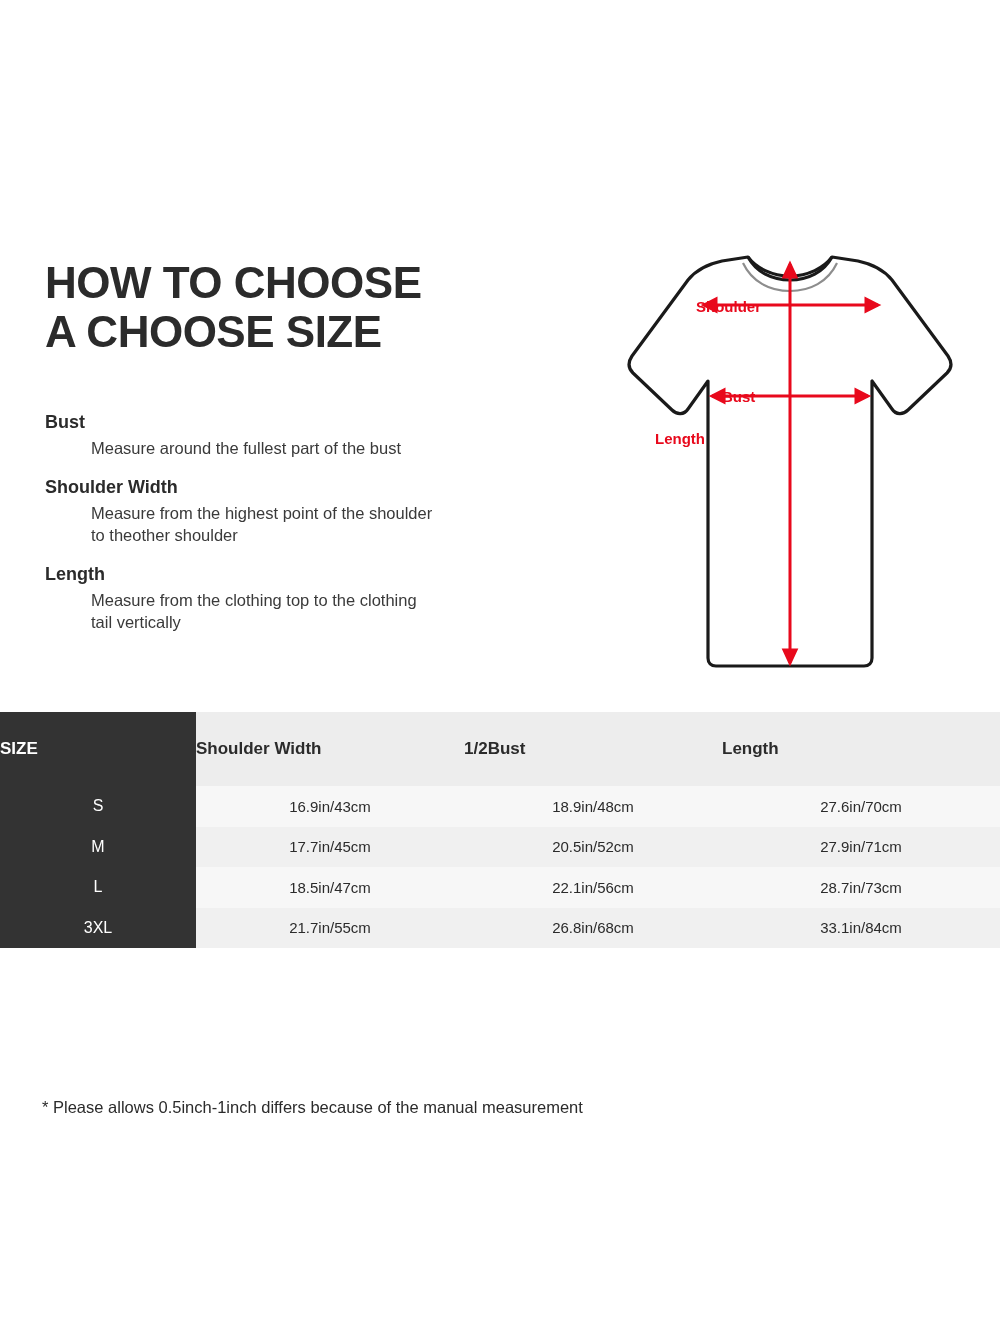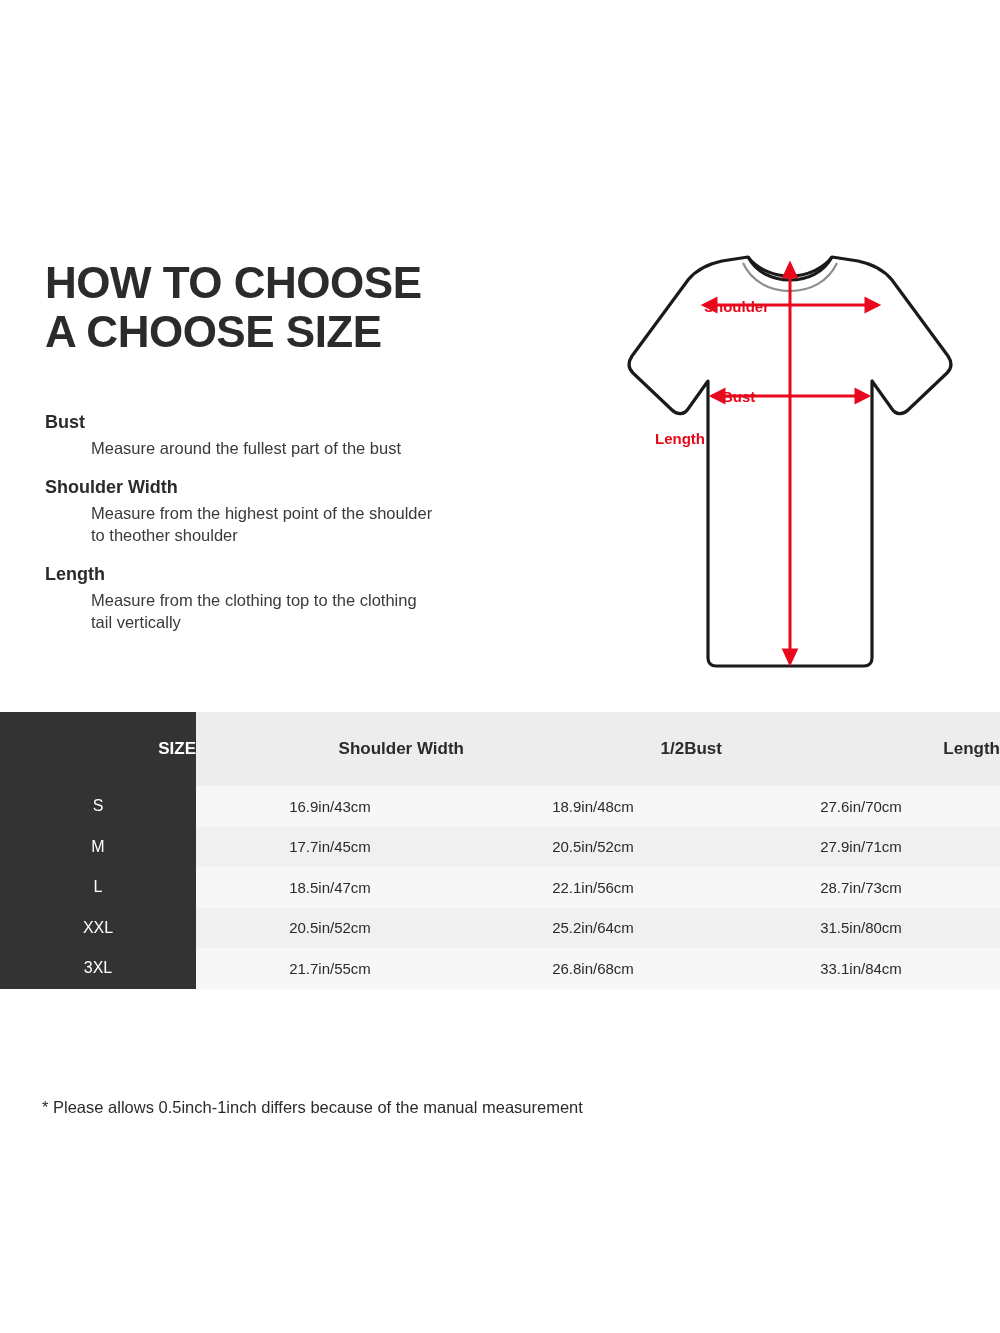--- a/index.html
+++ b/index.html
@@ -79,21 +79,21 @@
     display: block;
   }
   .diag-label {
     position: absolute;
     font-size: 15px;
     font-weight: bold;
     color: #e8091c;
     background: transparent;
     white-space: nowrap;
   }
-  .lbl-shoulder { left: 196px; top: 60px; margin-left: 8px; }
+  .lbl-shoulder { left: 196px; top: 60px; }
   .lbl-bust { left: 222px; top: 150px; }
   .lbl-length { left: 155px; top: 192px; }
 
   
   .table-wrap {
     position: absolute;
     left: 0;
     top: 712px;
     width: 1000px;
   }
@@ -106,21 +106,21 @@
   table.size-table col.c-sh { width: 268px; }
   table.size-table col.c-bust { width: 258px; }
   table.size-table col.c-len { width: 278px; }
 
   table.size-table thead th {
     background: #333333;
     color: #ffffff;
     font-size: 17px;
     font-weight: bold;
     height: 74px;
-    text-align: right;
+    text-align: left;
     vertical-align: middle;
     padding: 0;
   }
   table.size-table thead th.hdr-light {
     background: #ededed;
     color: #2b2b2b;
   }
   table.size-table tbody td {
     height: 40.5px;
     font-size: 15px;
@@ -260,26 +260,20 @@
           <td>20.5in/52cm</td>
           <td>27.9in/71cm</td>
         </tr>
         <tr>
           <td class="size-cell">L</td>
           <td>18.5in/47cm</td>
           <td>22.1in/56cm</td>
           <td>28.7in/73cm</td>
         </tr>
         <tr>
-          <td class="size-cell">XXL</td>
-          <td>20.5in/52cm</td>
-          <td>25.2in/64cm</td>
-          <td>31.5in/80cm</td>
-        </tr>
-        <tr>
           <td class="size-cell">3XL</td>
           <td>21.7in/55cm</td>
           <td>26.8in/68cm</td>
           <td>33.1in/84cm</td>
         </tr>
       </tbody>
     </table>
   </div>
 
   <div class="footnote">* Please allows 0.5inch-1inch differs because of the  manual measurement</div>

